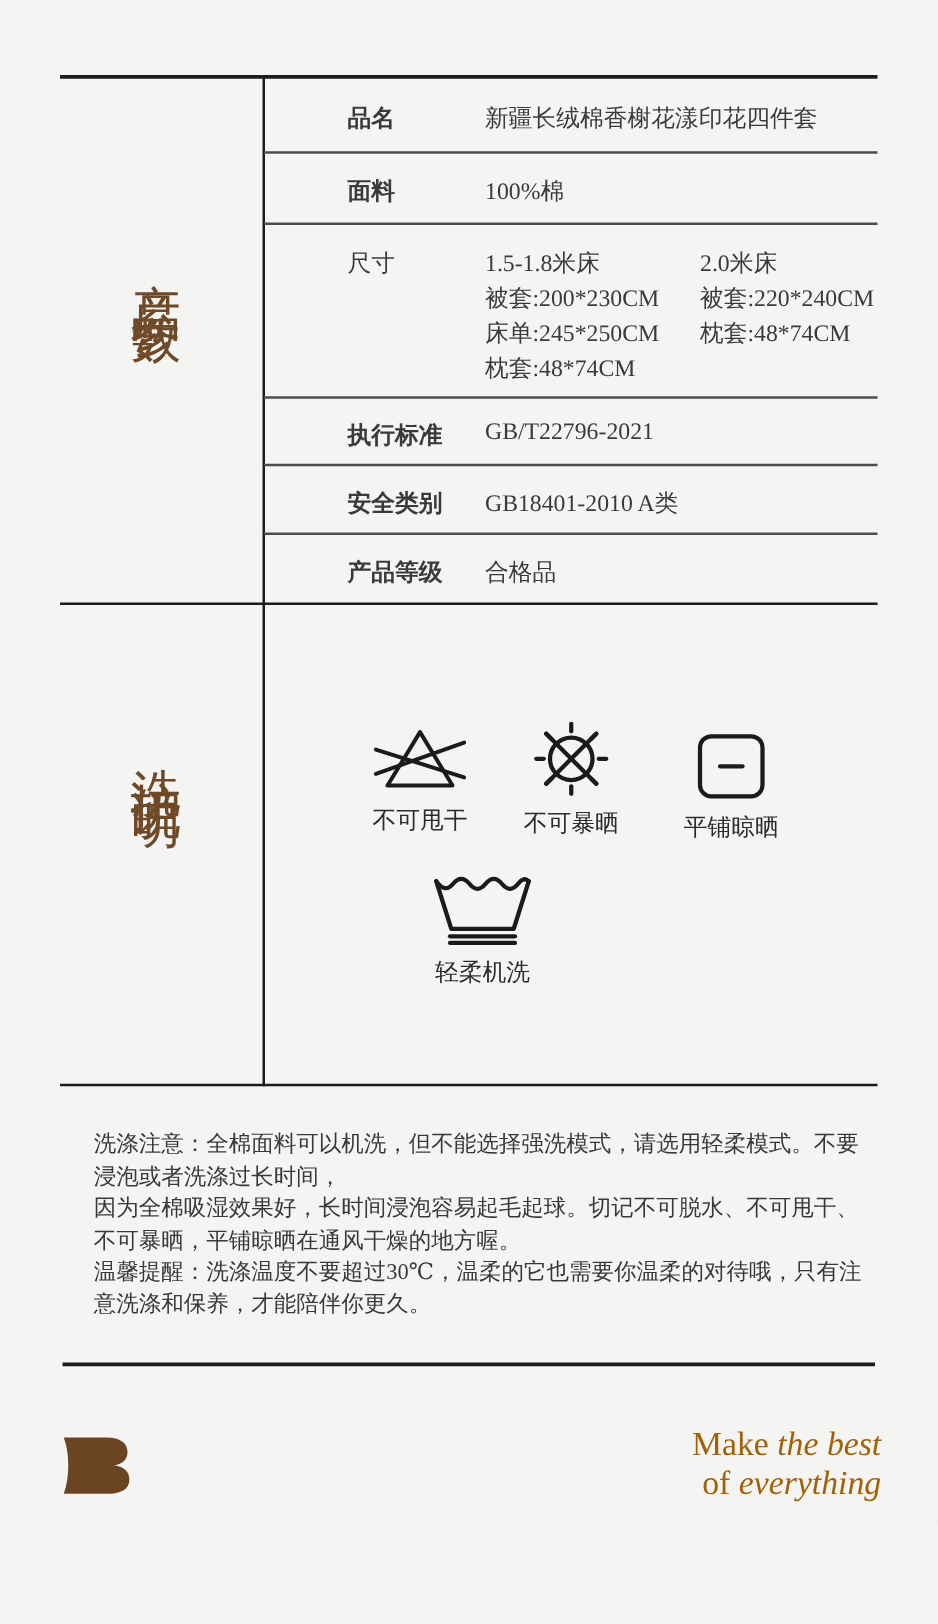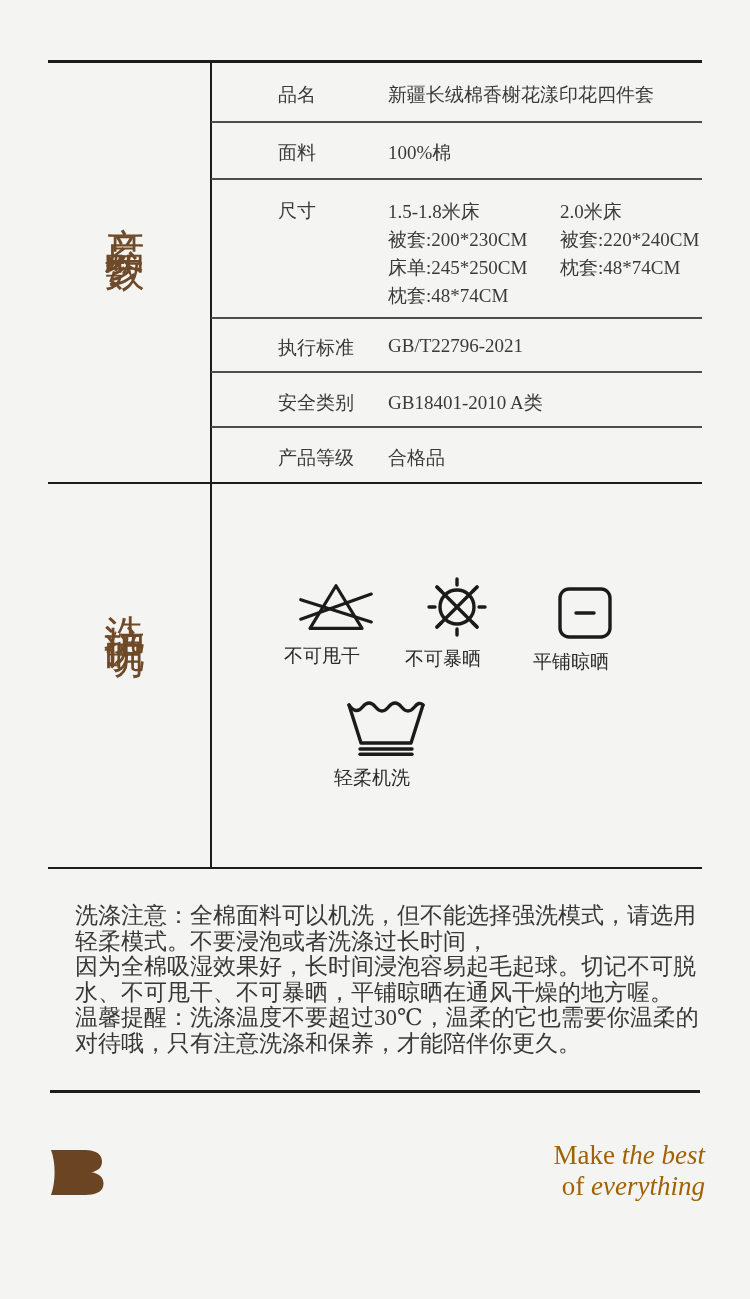--- a/index.html
+++ b/index.html
@@ -15,37 +15,37 @@
   .vline { position:absolute; background:#1c1c1c; width:2px; left:210px; top:60px; height:809px; }
 
   .v-heading {
     position:absolute; left:97px;
     writing-mode:vertical-rl; text-orientation:upright;
     font-size:40px; letter-spacing:9px; color:#6f4a28;
     font-family:"Liberation Serif","DejaVu Serif",serif;
   }
 
   .row { position:absolute; left:278px; font-size:19px; white-space:nowrap; }
-  .row .lbl { display:inline-block; }
+  .row .lbl { display:inline-block;font-weight:bold; }
   .row .val { position:absolute; left:110px; top:0; white-space:nowrap; }
 
   .size-row { position:absolute; left:278px; top:198px; font-size:19px; }
   .size-col { position:absolute; top:0; line-height:28px; white-space:nowrap; }
   .size-col.c1 { left:110px; }
   .size-col.c2 { left:282px; }
 
-  .care-item { position:absolute; color:#2b2b2b; }
+  .care-item { position:absolute; text-align:center; color:#2b2b2b; }
   .care-item svg { display:block; margin:0 auto; }
   .care-label { font-size:19px; margin-top:9px; white-space:nowrap; }
   .care-label.two-line { line-height:25px; }
   .icon-stroke { stroke:#1b1b1b; fill:none; stroke-width:3.4; stroke-linecap:round; stroke-linejoin:round; }
 
   .notes {
     position:absolute; left:75px; top:903px; width:624px;
-    font-size:23px; line-height:25.5px; color:#383838;
+    font-size:18px; line-height:25.5px; color:#383838;
     text-align:left; word-break:break-all;
   }
 
   .footer-logo { position:absolute; left:48px; top:1149px; }
   .slogan {
     position:absolute; right:45px; top:1140px; text-align:right;
     font-size:27px; line-height:31px; color:#a16207;
     font-family:"Liberation Serif","DejaVu Serif",serif;
   }
   .slogan .it { font-style:italic; }

